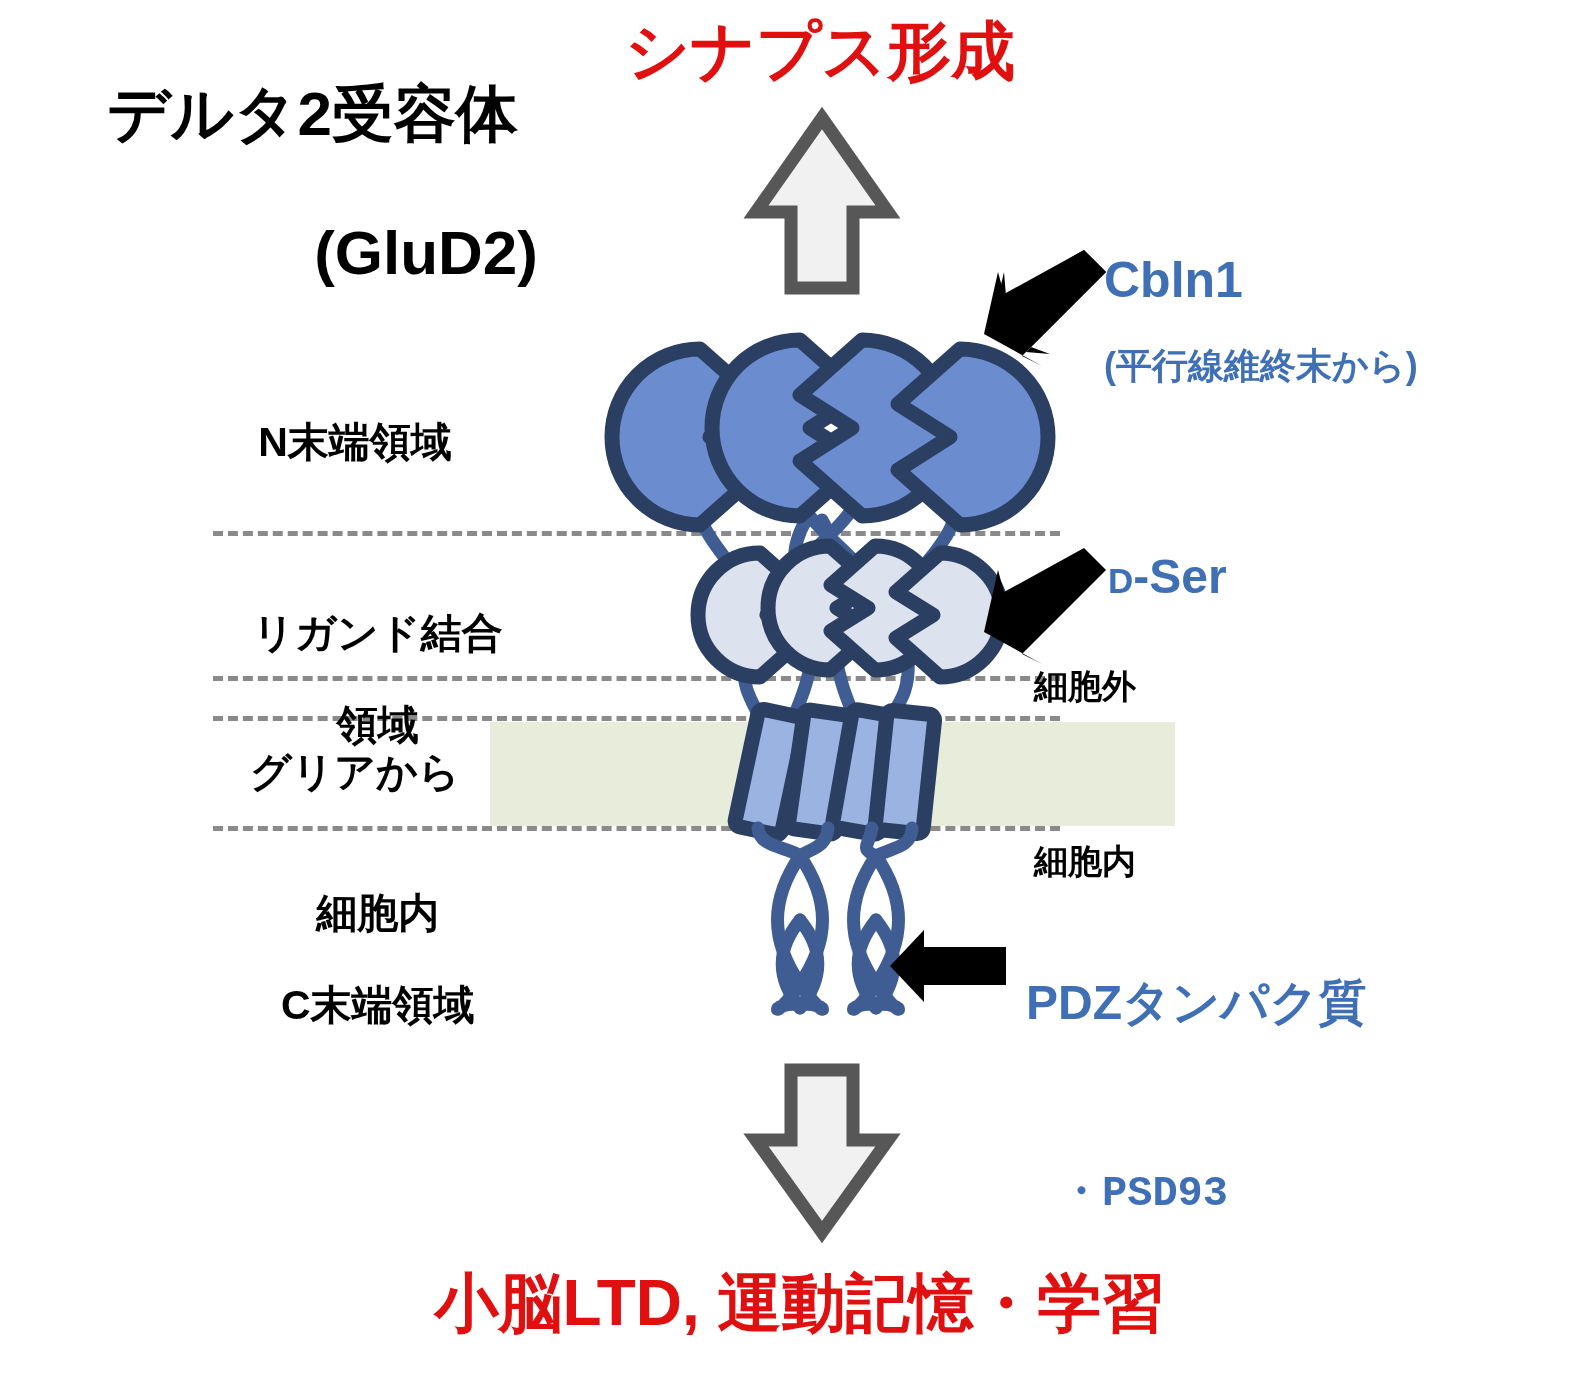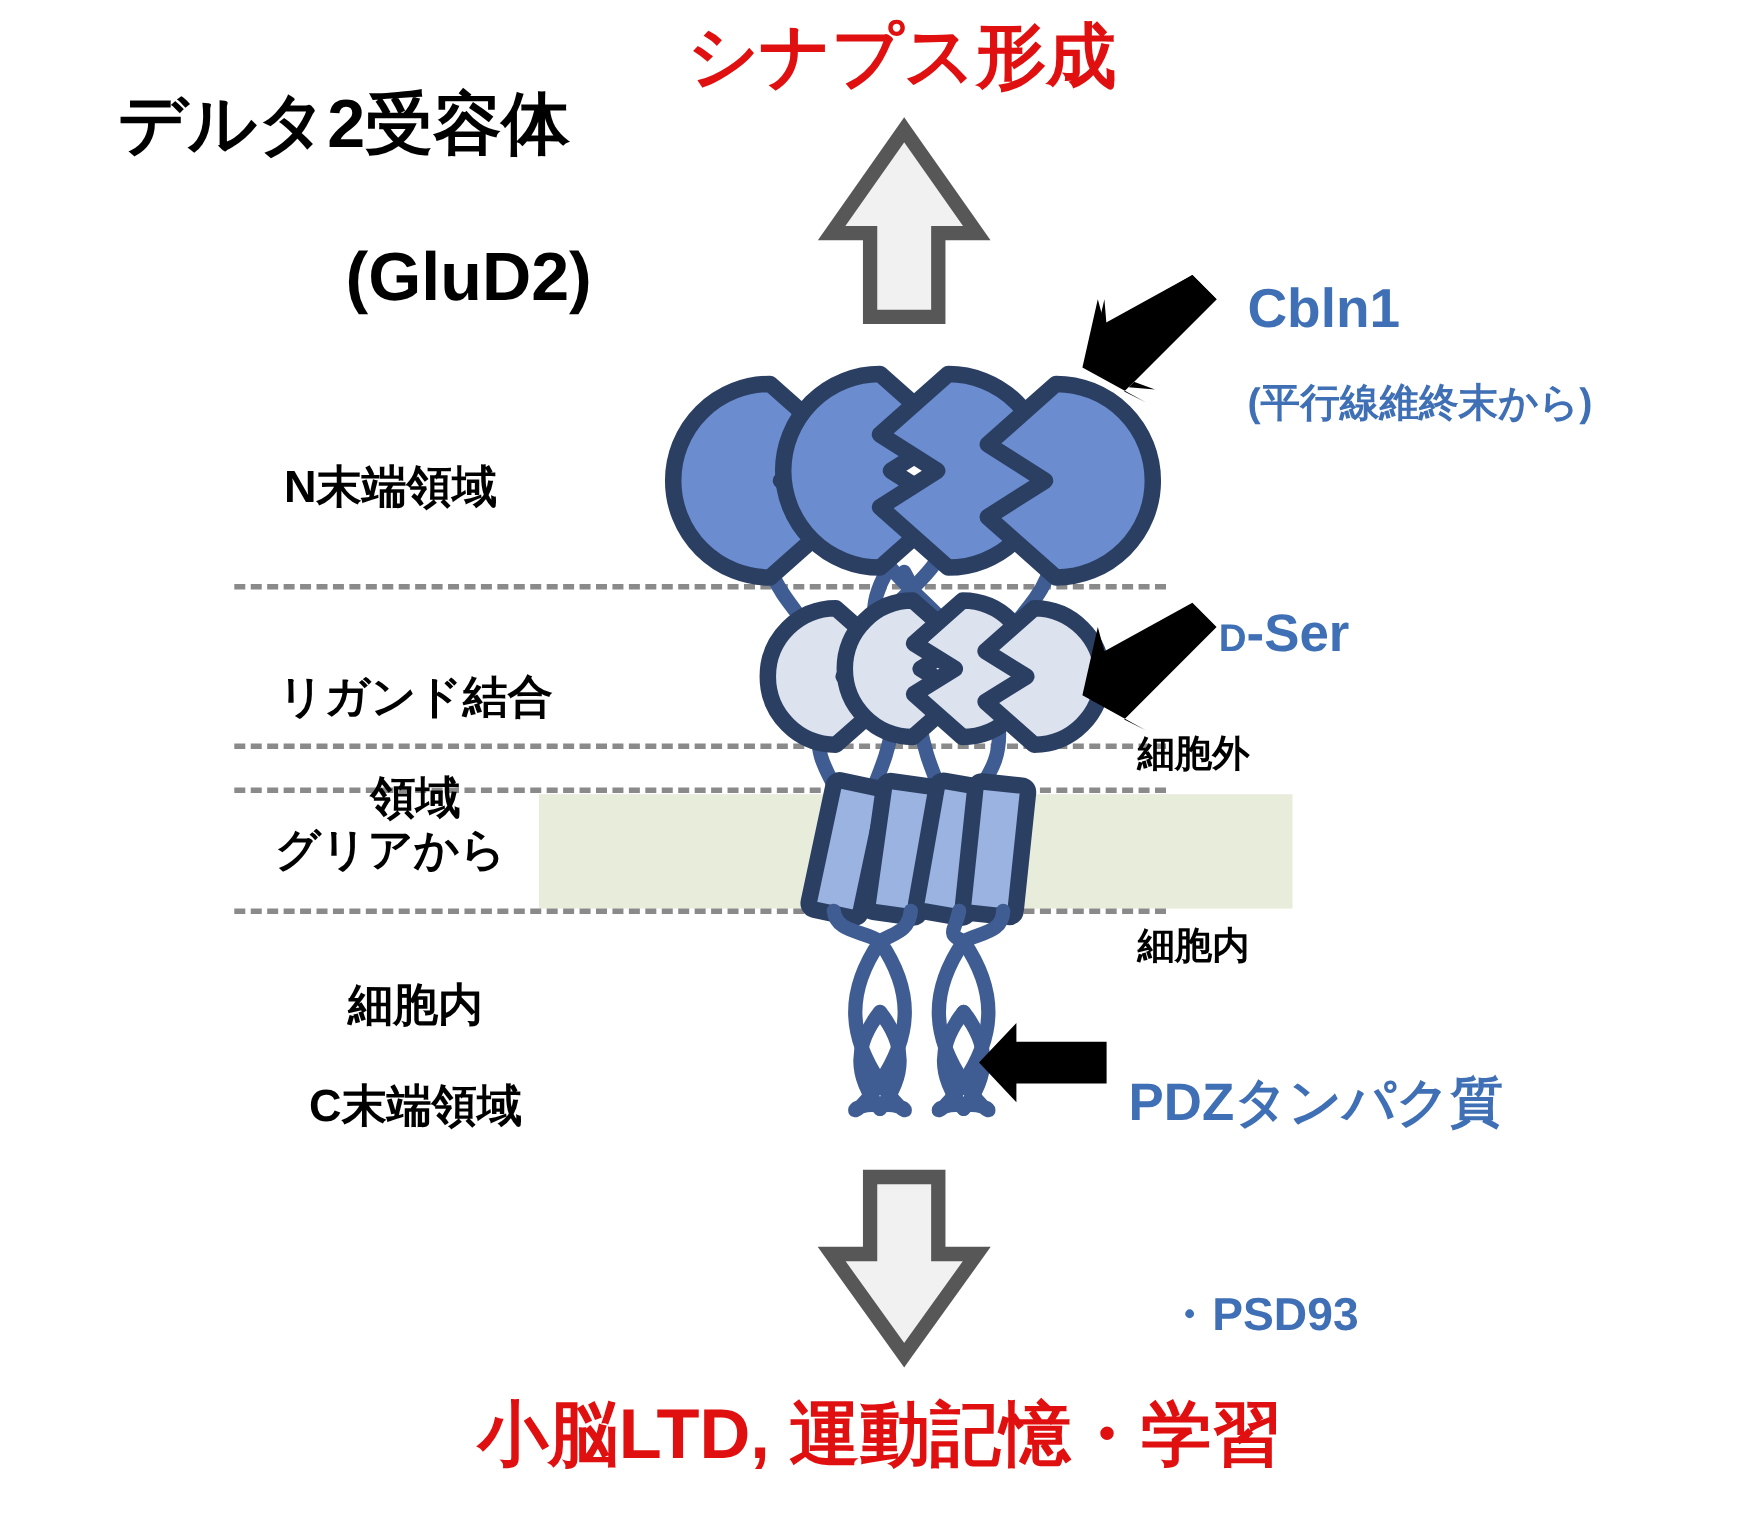--- a/index.html
+++ b/index.html
@@ -15,39 +15,39 @@
   #synapse{left:560px;top:16px;width:520px;text-align:center;font-size:64px;font-weight:700;color:#e01010;}
 
   #bottomout{left:330px;top:1268px;width:940px;text-align:center;font-size:64px;font-weight:700;color:#e01010;}
 
   .domlabel{font-size:41px;font-weight:700;color:#000;text-align:center;}
   #lbl-nt{left:185px;top:420px;width:340px;}
   #lbl-lbd{left:175px;top:565px;width:360px;}
   #lbl-tm{left:185px;top:750px;width:340px;}
   #lbl-ct{left:185px;top:845px;width:340px;}
 
-  .sidelab{font-size:34px;font-weight:700;color:#000;font-family:Liberation Serif, serif;}
+  .sidelab{font-size:34px;font-weight:700;color:#000;}
   #lbl-out{left:1034px;top:667px;}
   #lbl-in{left:1034px;top:842px;}
 
   
   .blue{color:#3f6fb5;font-weight:700;}
-  #cbln1{left:1134px;top:216px;}
+  #cbln1{left:1104px;top:216px;}
   #cbln1 .big{font-size:50px;display:block;}
   #cbln1 .sub{font-size:36px;display:block;margin-top:2px;}
 
   #dser{left:1108px;top:514px;}
   #dser .big{font-size:48px;display:block;}
   #dser .big .sc{font-size:35px;}
   #dser .sub{font-size:36px;display:block;margin-top:2px;}
 
   #pdz{left:1026px;top:940px;}
   #pdz .big{font-size:48px;display:block;}
   #pdz .bullets{display:block;margin-top:12px;font-size:42px;margin-left:34px;}
-  #pdz .bullets span{display:block;margin-bottom:8px;}
+  #pdz .bullets span{display:block;margin-bottom:8px;font-family:Liberation Mono, monospace;}
 
   
   #membrane{position:absolute;left:490px;top:722px;width:685px;height:104px;background:#e8eddb;}
 
   .dash{position:absolute;left:213px;width:847px;height:0;border-top:5px dashed #8a8a8a;}
   #d1{top:531px;}
   #d2{top:676px;}
   #d3{top:716px;}
   #d4{top:826px;}
 

